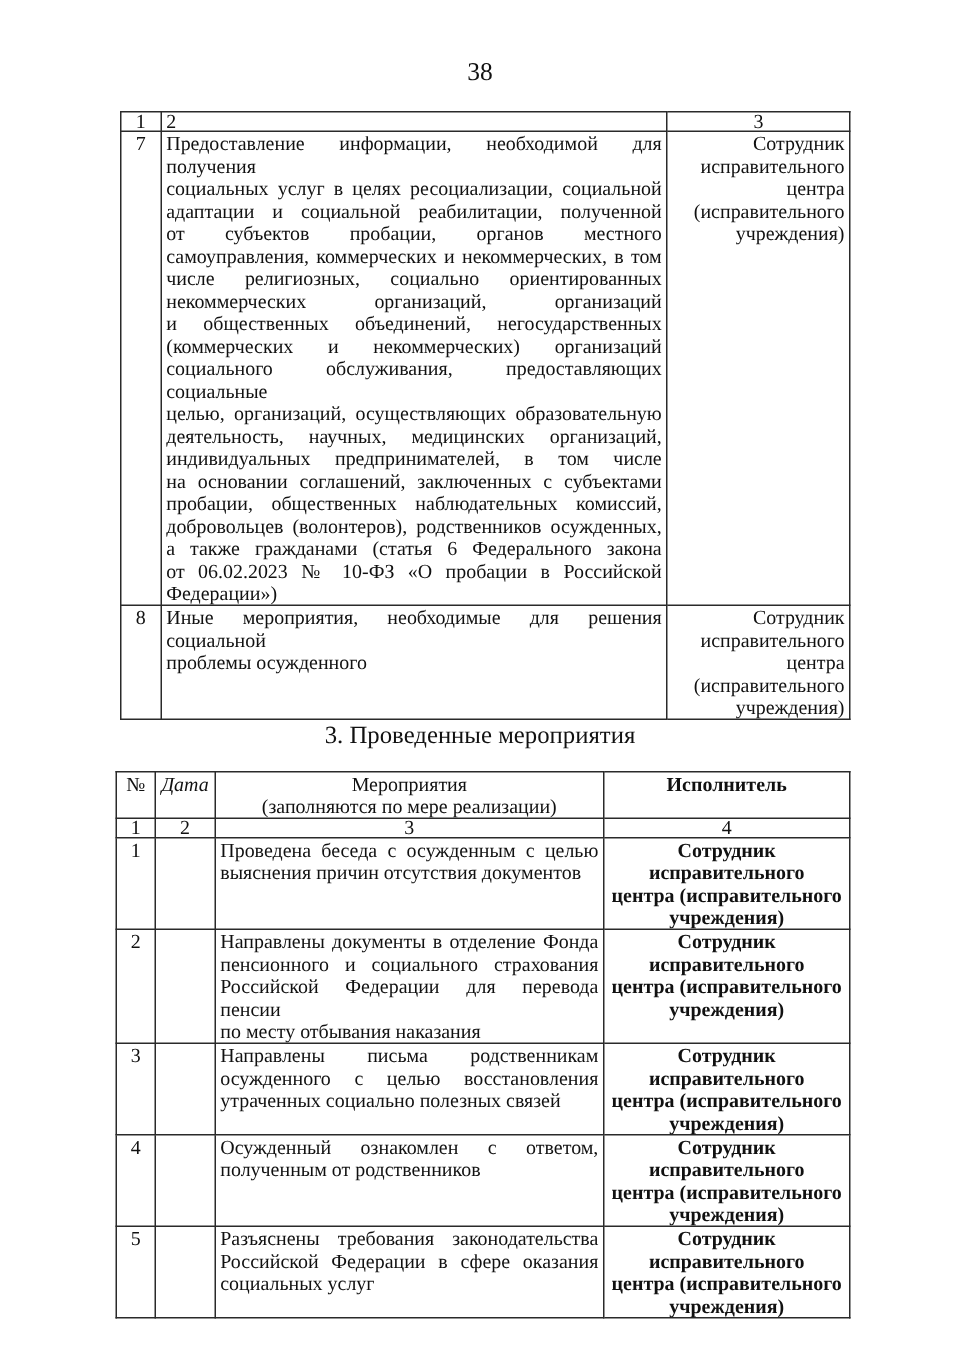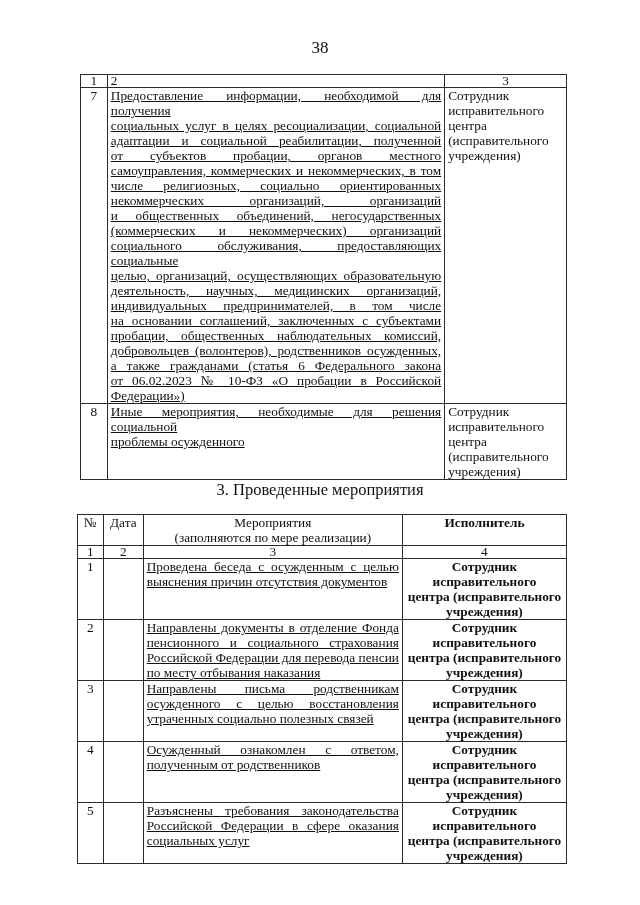--- a/index.html
+++ b/index.html
@@ -17,34 +17,34 @@
     font-family: "Liberation Serif", serif;
     font-size: 13.3px; line-height: 15px;
   }
   td, th {
     border: 1.4px solid #2a2a2a; vertical-align: top; padding: 0 3px;
     font-weight: normal;
   }
   #t1 { left: 80px; top: 74px; width: 487px; }
   #t1 .c1 { width: 20px; text-align: center; }
   #t1 .c2 { width: 333px; text-align: justify; text-align-last: left; }
-  #t1 .c3 { width: 115px; text-align: left; }
+  #t1 .c3 { width: 115px; text-align: right; }
   #t1 .hdr td { height: 12px; line-height: 12px; text-align: center; }
   .section-title {
     position: absolute; left: 0; width: 640px; top: 480px;
     text-align: center; font-size: 16.5px; font-family: "Liberation Serif", serif;
   }
   #t2 { left: 77px; top: 514px; width: 490px; }
   #t2 .c1 { width: 19px; text-align: center; }
-  #t2 .c2 { width: 33px; text-align: center; }
+  #t2 .c2 { width: 33px; text-align: center; font-style: italic; }
   #t2 .c3 { width: 255px; text-align: justify; }
   #t2 .c4 { width: 158px; text-align: center; font-weight: bold; }
   #t2 .head td { height: 30px; text-align: center; }
   #t2 .nums td { height: 12px; line-height: 12px; text-align: center; }
-  .line { display: block; text-align: justify; text-align-last: justify; text-decoration: underline; }
+  .line { display: block; text-align: justify; text-align-last: justify; }
   .line.last { text-align-last: left; }
 </style>
 </head>
 <body>
 
 <div class="page-number">38</div>
 
 <table id="t1">
   <tbody>
       <tr class="hdr">

